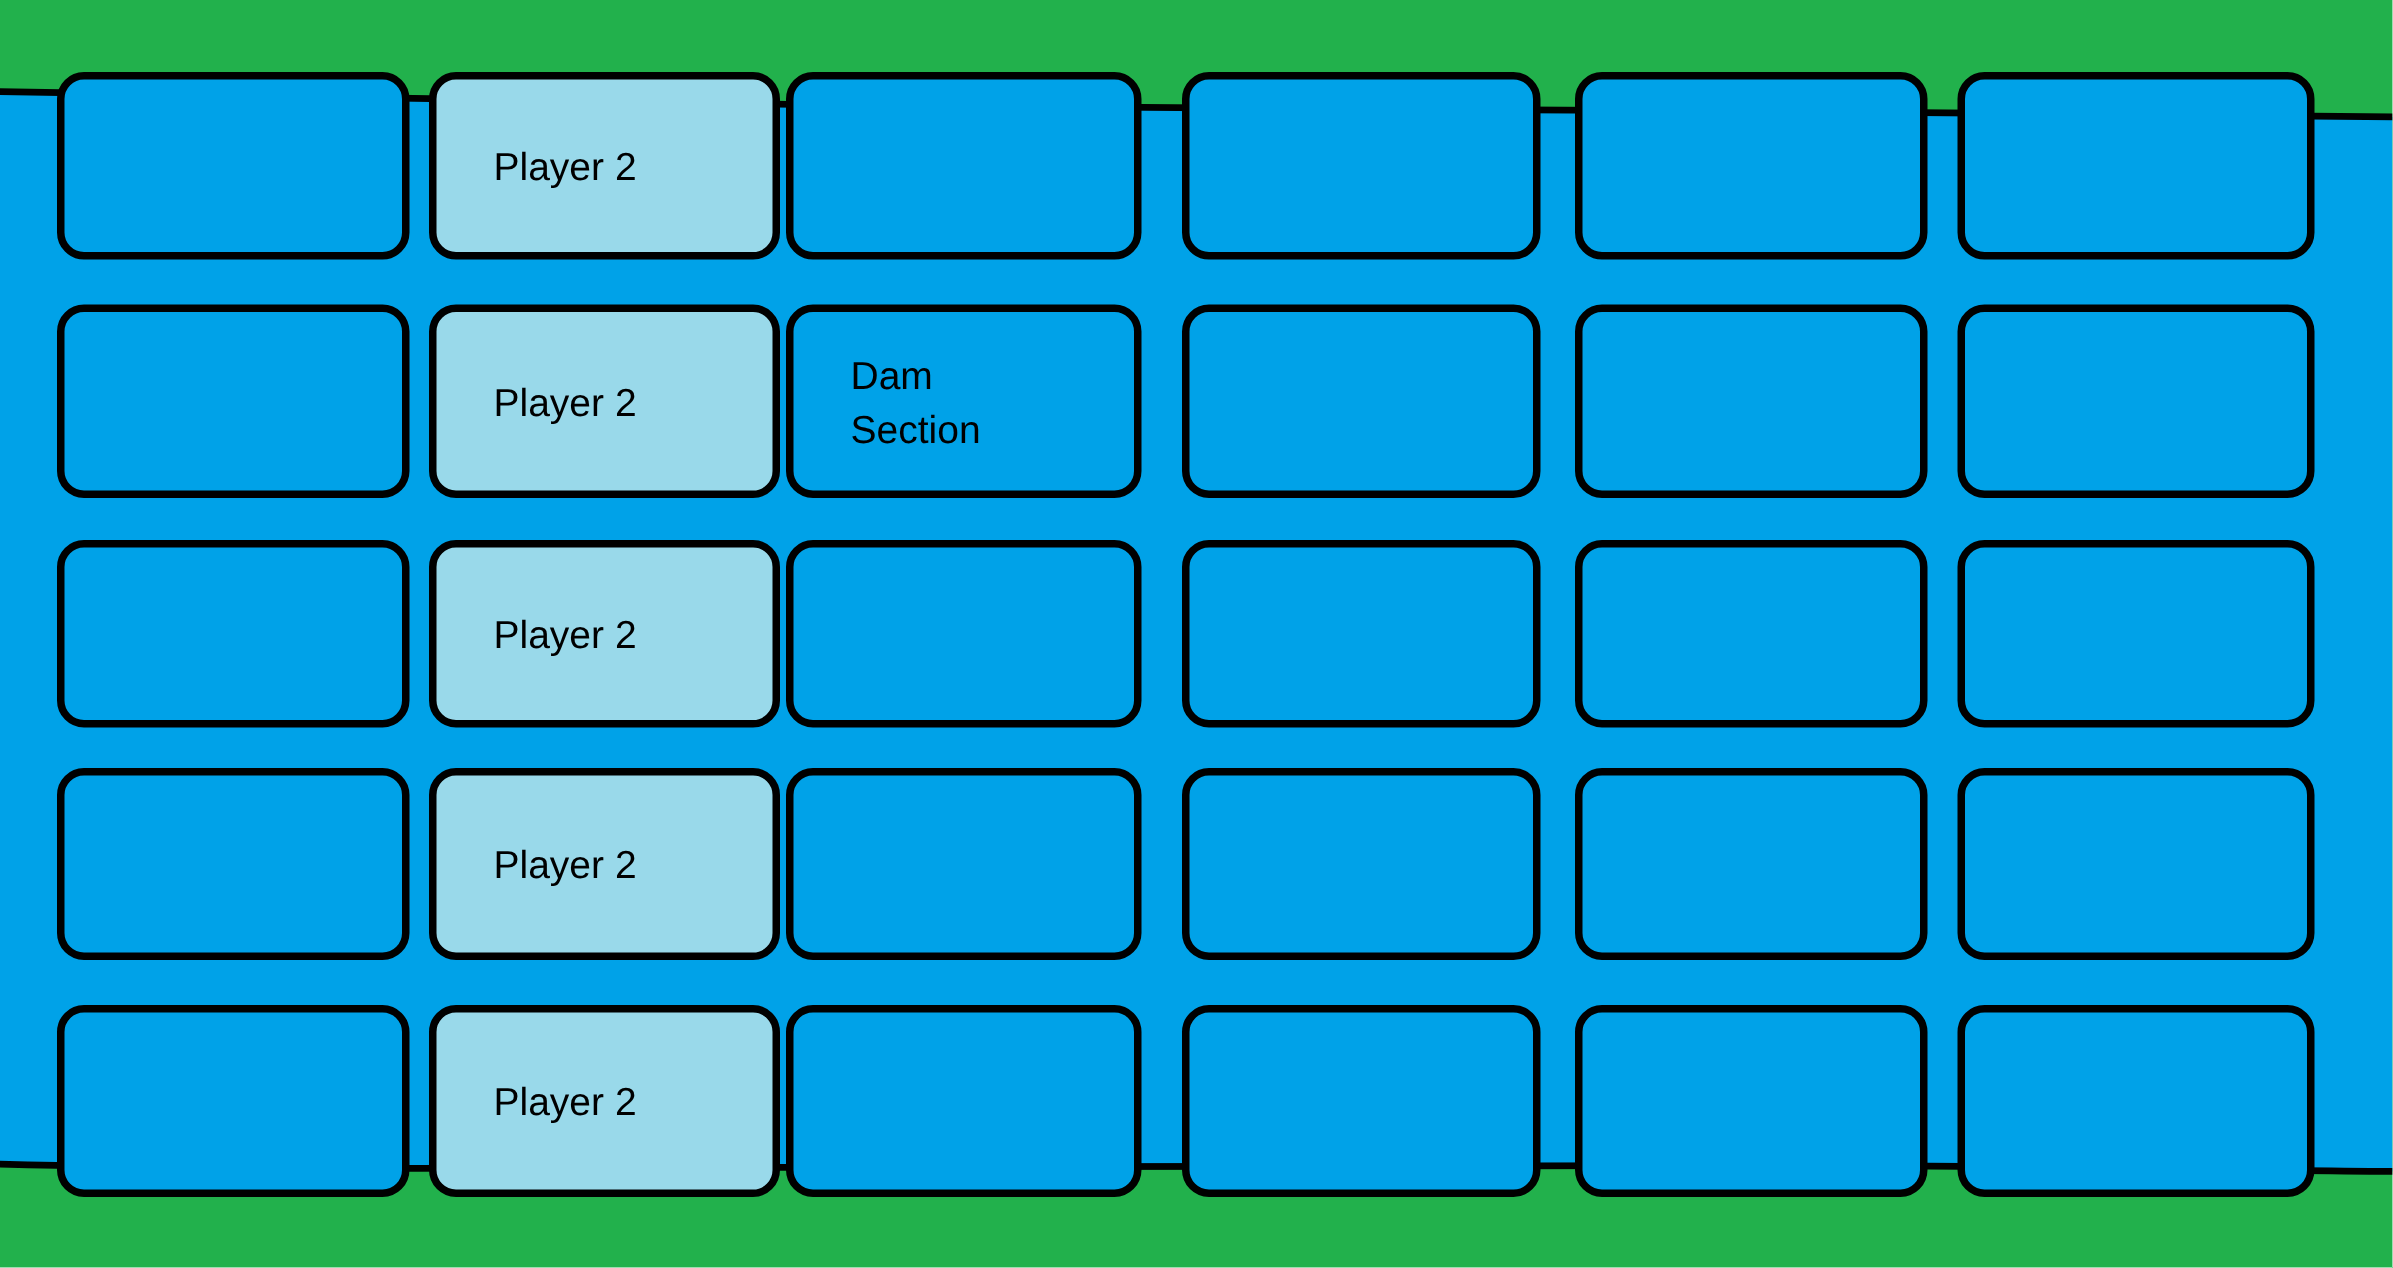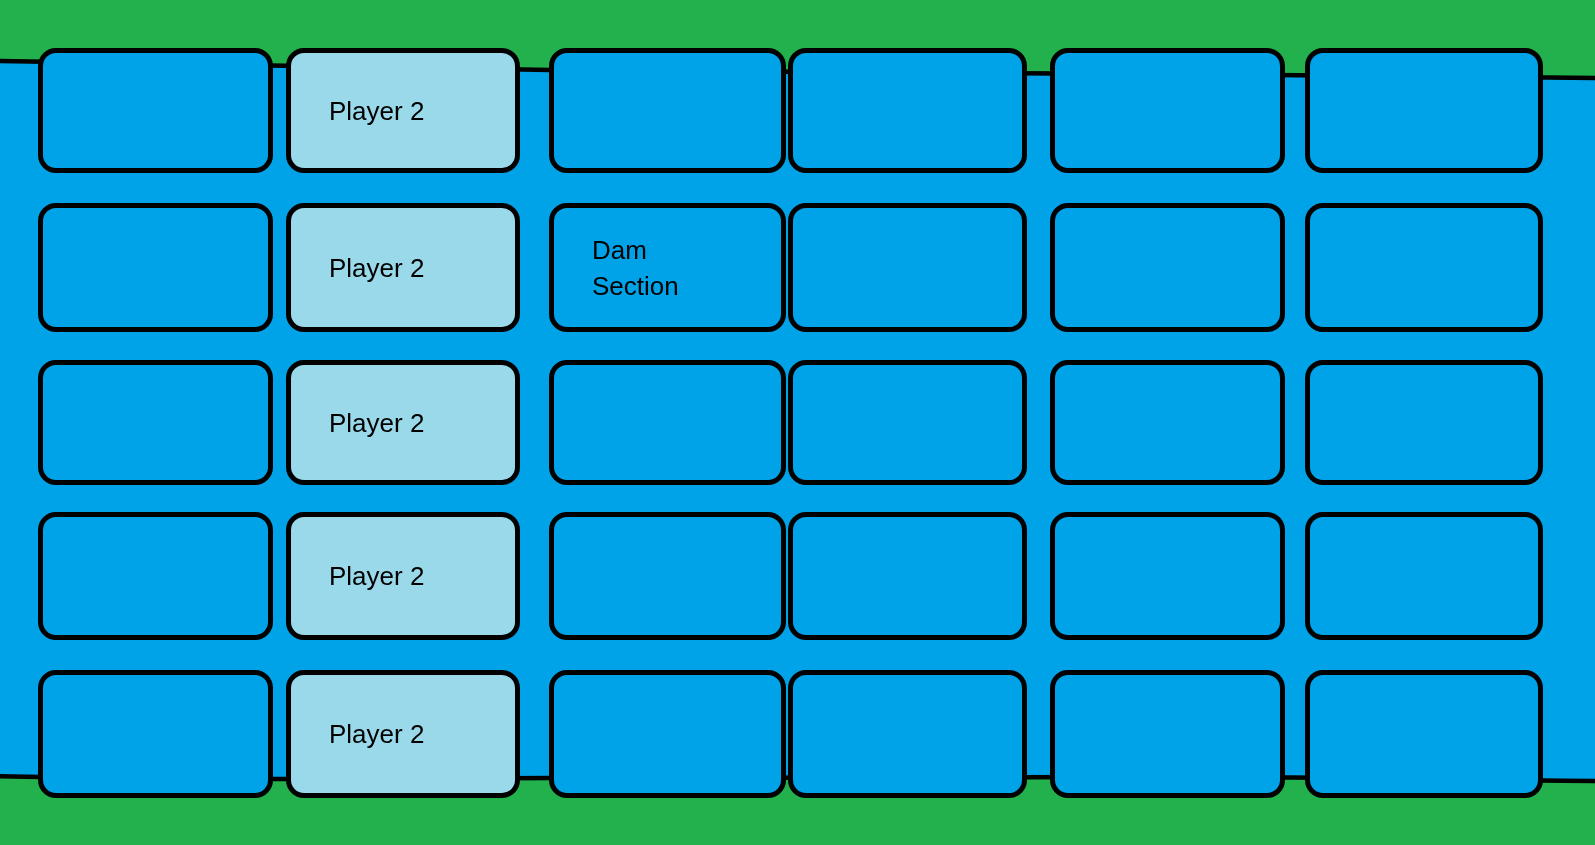--- a/index.html
+++ b/index.html
@@ -42,21 +42,21 @@
     padding-left: 38px;
     font-size: 26px;
     line-height: 36px;
     color: #000000;
     white-space: pre-line;
   }
 
   
   .c1 { left: 38px;   width: 235px; }
   .c2 { left: 286px;  width: 234px; }
-  .c3 { left: 549px;  width: 237px; }
+  .c3 { left: 524px;  width: 237px; }
   .c4 { left: 788px;  width: 239px; }
   .c5 { left: 1050px; width: 235px; }
   .c6 { left: 1305px; width: 238px; }
 
   
   .r1 { top: 48px;  height: 125px; }
   .r2 { top: 203px; height: 129px; }
   .r3 { top: 360px; height: 125px; }
   .r4 { top: 512px; height: 128px; }
   .r5 { top: 670px; height: 128px; }

